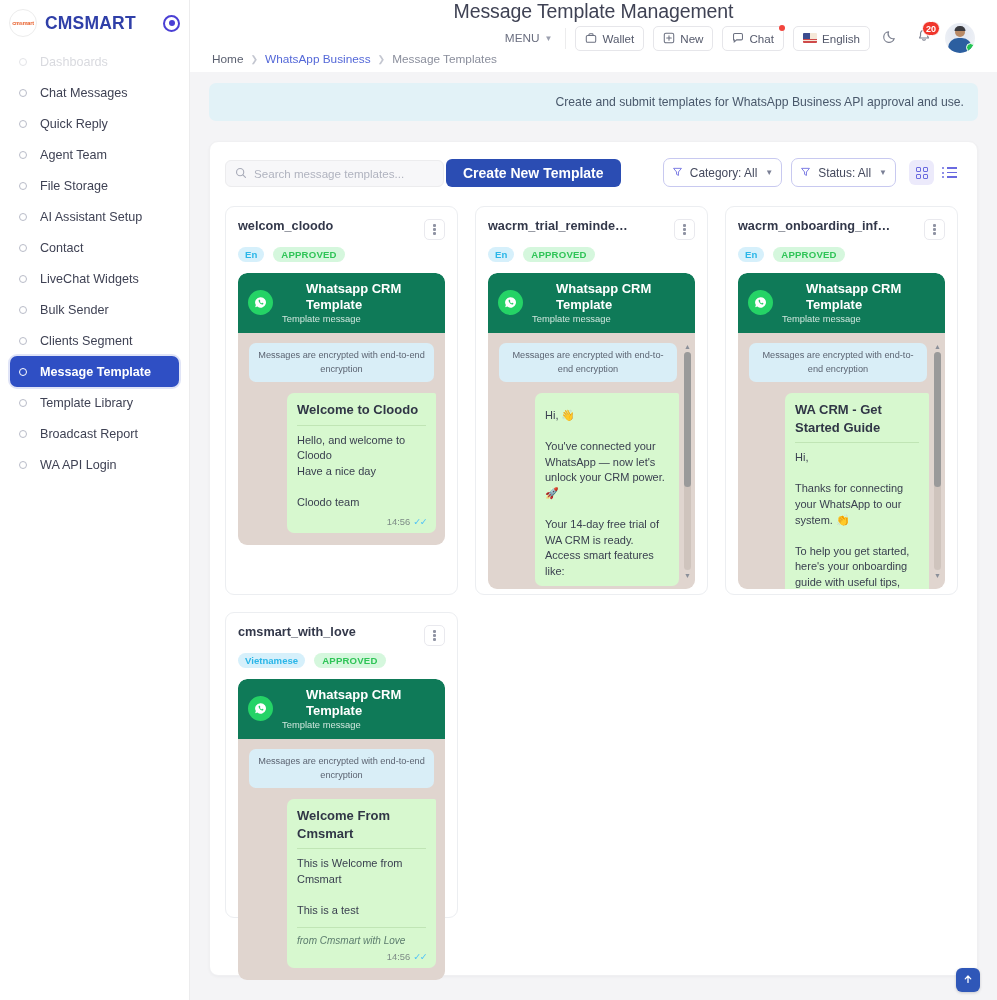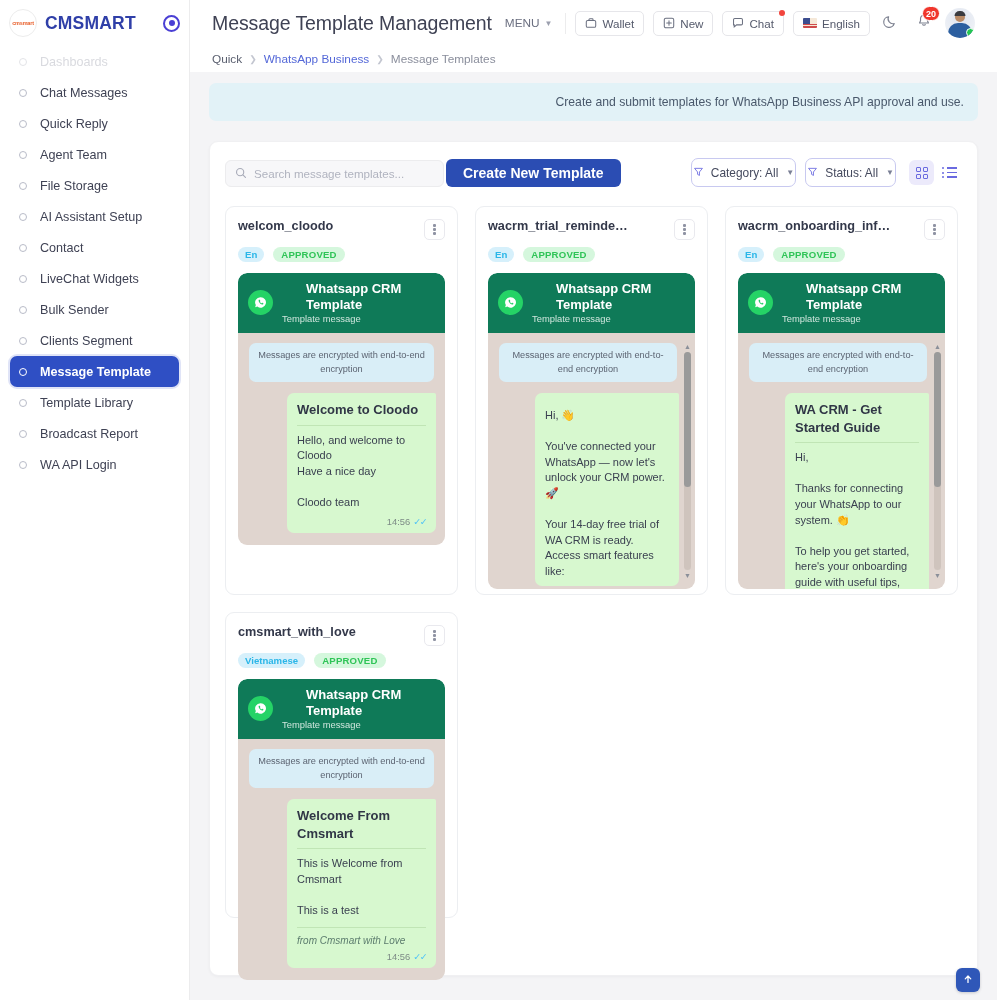--- a/index.html
+++ b/index.html
@@ -54,21 +54,21 @@
     background: #2f4fc4; color: #fff; font-weight: 700;
     box-shadow: 0 0 0 2px #e0e4f7;
   }
   .nav-item.active .ring { border-color: #ffffff; }
 
   
   .main { flex: 1; height: 1000px; position: relative; }
 
   .topbar {
     height: 46px; display: flex; align-items: center;
-    padding: 0 22px 0 22px; background: #fff;
+    padding: 0 22px 0 22px; background: #fff; flex-direction: column;
   }
   .page-title { font-size: 19.5px; color: #3f4254; font-weight: 400; letter-spacing: -0.1px; }
   .topbar-right { margin-left: auto; display: flex; align-items: center; gap: 9px; }
   .menu-btn {
     display: flex; align-items: center; gap: 5px;
     font-size: 11.8px; color: #6b6f80; cursor: pointer; padding-right: 4px;
   }
   .menu-btn .chev { font-size: 8px; color: #9b9fae; }
   .divider-v { width: 1px; height: 21px; background: #ececed; }
   .pill {
@@ -144,21 +144,21 @@
   }
   .search-wrap input::placeholder { color: #b0b3bf; }
   .btn-primary {
     height: 28px; padding: 0 17px; background: #2b4db3; color: #fff;
     border: none; border-radius: 6px; font-size: 14px; font-weight: 700;
     cursor: pointer; font-family: "Liberation Sans", sans-serif; white-space: nowrap;
   }
   .toolbar-right { margin-left: auto; display: flex; align-items: center; gap: 9px; }
   .filter-pill {
     display: flex; align-items: center; gap: 7px;
-    height: 29px; padding: 0 1px;
+    height: 29px; padding: 0 8px;
     border: 1px solid #c8c9f0; border-radius: 7px;
     font-size: 11.9px; color: #454a5e; background: #fff; cursor: pointer;
     white-space: nowrap;
   }
   .filter-pill .chev { font-size: 8px; color: #7a7f95; margin-left: 1px; }
   .view-toggle { display: flex; align-items: center; gap: 3px; margin-left: 4px; }
   .view-btn {
     width: 25px; height: 25px; border-radius: 6px;
     display: flex; align-items: center; justify-content: center; cursor: pointer;
   }
@@ -396,21 +396,21 @@
         <div class="avatar">
           <span class="body"></span>
           <span class="head"></span>
           <span class="hair"></span>
           <span class="avatar-dot"></span>
         </div>
       </div>
     </div>
 
     <div class="breadcrumb">
-      <span class="bc-home">Quick</span>
+      <span class="bc-home">Home</span>
       <span class="sep">❯</span>
       <span class="bc-link">WhatsApp Business</span>
       <span class="sep">❯</span>
       <span class="bc-cur">Message Templates</span>
     </div>
 
     <div class="banner">
       <span>Create and submit templates for WhatsApp Business API approval and use.</span>
     </div>
 

